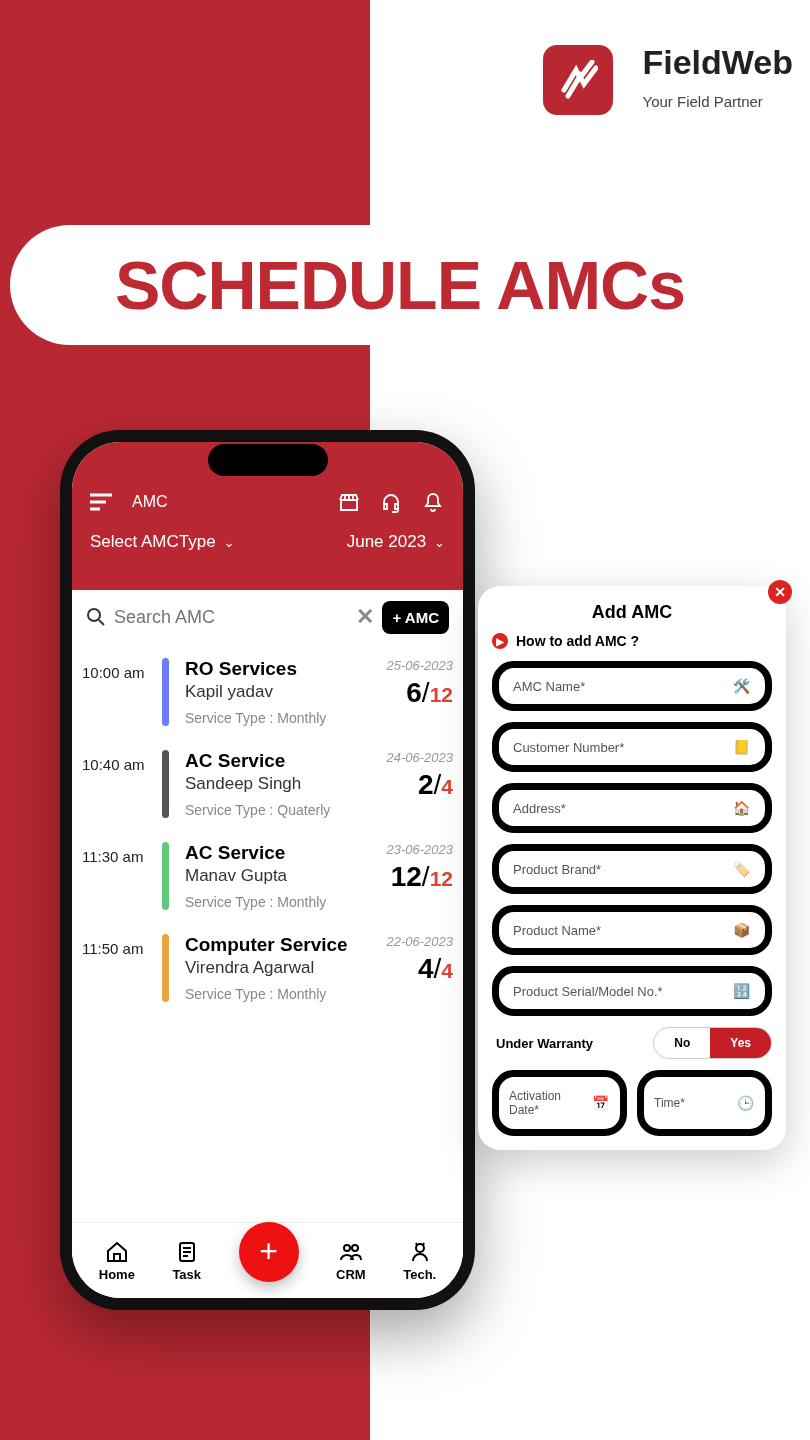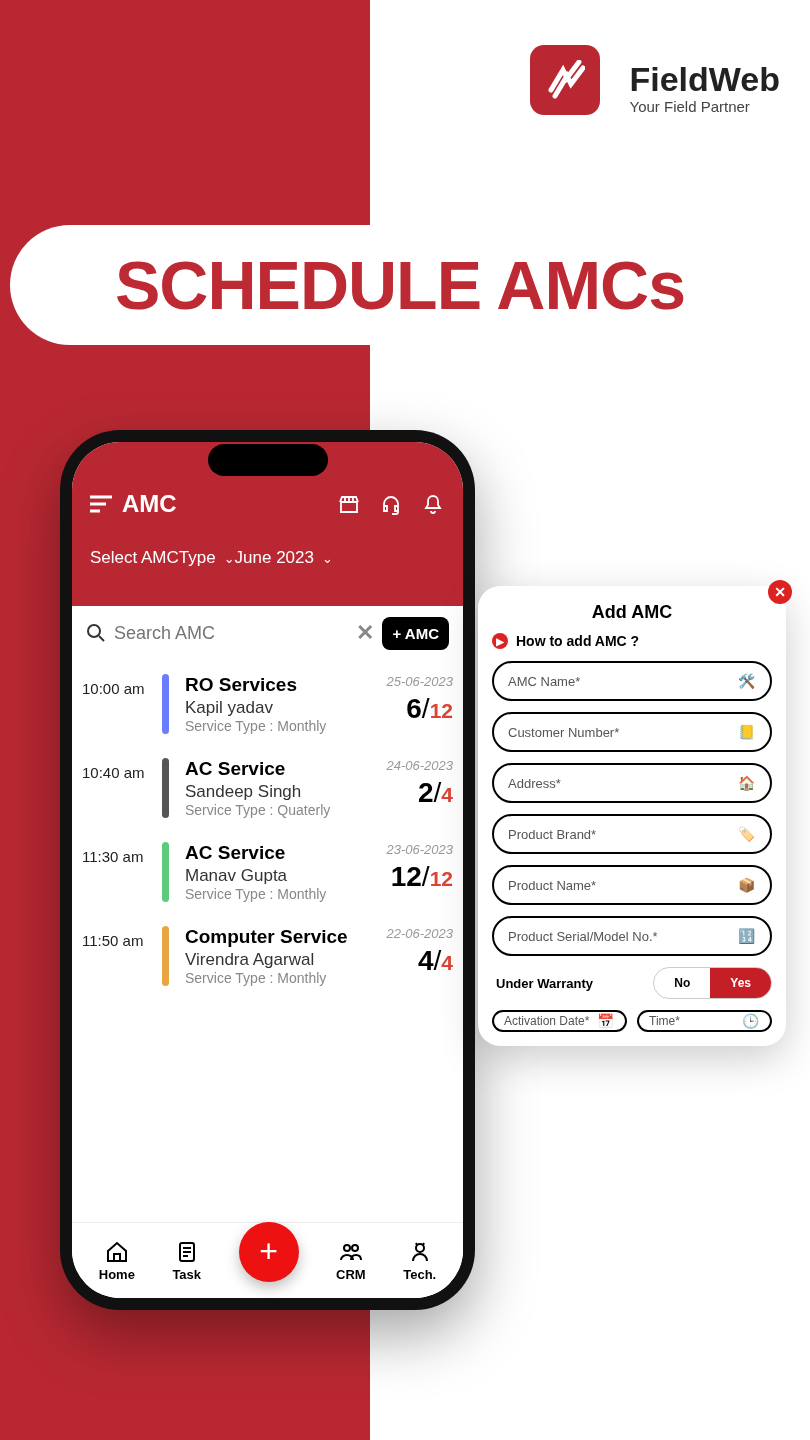--- a/index.html
+++ b/index.html
@@ -1,71 +1,71 @@
 <!DOCTYPE html>
 <html><head>
 <meta charset="utf-8">
 <style>
 *{box-sizing:border-box;margin:0;padding:0;font-family:-apple-system,BlinkMacSystemFont,"Segoe UI",Arial,sans-serif}
 body{width:810px;height:1440px;position:relative;background:#fff;overflow:hidden}
 .bg-red{position:absolute;left:0;top:0;width:370px;height:100%;background:#b92832}
-.brand{position:absolute;right:30px;top:45px;display:flex;align-items:flex-end;gap:30px}
+.brand{position:absolute;right:17px;top:45px;display:flex;align-items:flex-start;gap:30px}
 .brand-icon{width:70px;height:70px;background:#b92832;border-radius:14px;display:flex;align-items:center;justify-content:center}
 .brand-text .t1{font-size:34px;font-weight:700;color:#222;line-height:1}
-.brand-text .t2{font-size:15px;color:#444;margin-top:2px}
+.brand-text .t2{font-size:15px;color:#444;margin-top:14px}
 .title-pill{position:absolute;left:10px;top:225px;right:20px;height:120px;background:#fff;border-radius:60px;display:flex;align-items:center;justify-content:center}
 .title-pill h1{color:#be2a33;font-size:68px;font-weight:900;letter-spacing:-1px}
 .phone{position:absolute;left:60px;top:430px;width:415px;height:880px;border-radius:60px;background:#111;padding:12px;box-shadow:0 25px 60px rgba(0,0,0,.35)}
 .phone::before{content:"";position:absolute;left:50%;top:14px;transform:translateX(-50%);width:120px;height:32px;background:#000;border-radius:18px;z-index:5}
 .screen{width:100%;height:100%;border-radius:48px;background:#fff;overflow:hidden;position:relative}
 .top-red{background:#b92832;color:#fff;padding:48px 18px 38px}
 .row{display:flex;align-items:center}
 .header-row{justify-content:space-between}
-.app-title{font-size:24px;font-weight:700;margin-left:10px}
+.app-title{font-size:16px;font-weight:400;margin-left:20px}
 .icons-r{display:flex;gap:18px}
 .icons-r span{width:24px;height:24px;display:inline-flex;align-items:center;justify-content:center}
-.sub-row{margin-top:30px}
+.sub-row{justify-content:space-between;margin-top:18px}
 .sub-row .sel{font-size:17px}
 .chev{display:inline-block;margin-left:8px;font-size:13px}
 .search-row{display:flex;align-items:center;gap:8px;padding:10px 14px 6px}
 .search-box{flex:1;display:flex;align-items:center;gap:8px;background:#fff;padding:4px 0}
 .search-box input{border:none;outline:none;flex:1;font-size:18px;color:#666}
 .search-x{color:#888;font-size:22px;font-weight:700}
 .add-amc{background:#000;color:#fff;border-radius:8px;padding:8px 10px;font-size:15px;font-weight:700}
 .list{padding:6px 10px 0}
 .item{display:flex;gap:10px;padding:12px 0}
 .time{width:70px;font-size:15px;font-weight:400;color:#222;padding-top:6px}
 .bar{width:7px;border-radius:6px;margin-right:6px}
 .body{flex:1}
 .svc{font-size:19px;font-weight:800}
 .cust{font-size:17px;color:#333;margin-top:2px}
-.meta{font-size:14px;color:#888;}
+.meta{font-size:14px;color:#888;margin-top:8px}
 .right{text-align:right}
 .date{font-size:13px;color:#999;font-style:italic}
 .count{font-size:28px;font-weight:700;margin-top:4px}
 .count .sl{font-weight:400}
 .count .tot{color:#d43;font-size:21px}
 .bottom-nav{position:absolute;left:0;right:0;bottom:0;height:76px;background:#fff;border-top:1px solid #eee;display:flex;align-items:center;justify-content:space-around;padding:0 8px}
 .nav-item{display:flex;flex-direction:column;align-items:center;font-size:13px;font-weight:700;gap:2px}
 .nav-item .ic{height:26px;display:flex;align-items:center;font-size:22px}
 .fab{width:60px;height:60px;border-radius:50%;background:#e11;color:#fff;font-size:32px;display:flex;align-items:center;justify-content:center;font-weight:300;margin-top:-18px;box-shadow:0 6px 14px rgba(0,0,0,.25)}
 .modal{position:absolute;left:478px;top:586px;width:308px;background:#fff;border-radius:22px;box-shadow:0 12px 40px rgba(0,0,0,.2);padding:16px 14px 14px}
 .modal-close{position:absolute;right:-6px;top:-6px;width:24px;height:24px;border-radius:50%;background:#d22;color:#fff;display:flex;align-items:center;justify-content:center;font-size:14px;font-weight:700}
 .modal h3{text-align:center;font-size:18px;font-weight:600;margin-bottom:10px}
 .howto{display:flex;align-items:center;gap:8px;font-size:14px;font-weight:700;margin-bottom:12px}
 .howto .dot{width:16px;height:16px;border-radius:50%;background:#d22;color:#fff;font-size:10px;display:flex;align-items:center;justify-content:center}
-.field{border:2px solid #000000;border-radius:22px;padding:10px 14px;margin-bottom:11px;display:flex;align-items:center;justify-content:space-between;font-size:13px;color:#555}
+.field{border:7px solid #000000;border-radius:22px;padding:10px 14px;margin-bottom:11px;display:flex;align-items:center;justify-content:space-between;font-size:13px;color:#555}
 .field .ico{font-size:14px}
 .warranty{display:flex;align-items:center;justify-content:space-between;margin-bottom:11px;font-size:13px}
 .warranty .lbl{font-weight:700;flex:1;padding-left:4px}
 .toggle{display:flex;border:1px solid #ccc;border-radius:22px;overflow:hidden}
 .toggle .opt{padding:8px 20px;font-size:12px;font-weight:700}
 .toggle .opt.on{background:#c41e26;color:#fff}
 .half-row{display:flex;gap:10px}
-.half-row .field{flex:1;margin-bottom:0;padding:1px 10px;font-size:12px}
+.half-row .field{flex:1;margin-bottom:0;padding:12px 10px;font-size:12px}
 svg{display:block}
 </style>
 </head>
 <body>
 
 <div class="bg-red"></div>
 
 <div class="brand">
   <div class="brand-icon">
     <svg width="40" height="40" viewBox="0 0 40 40">

